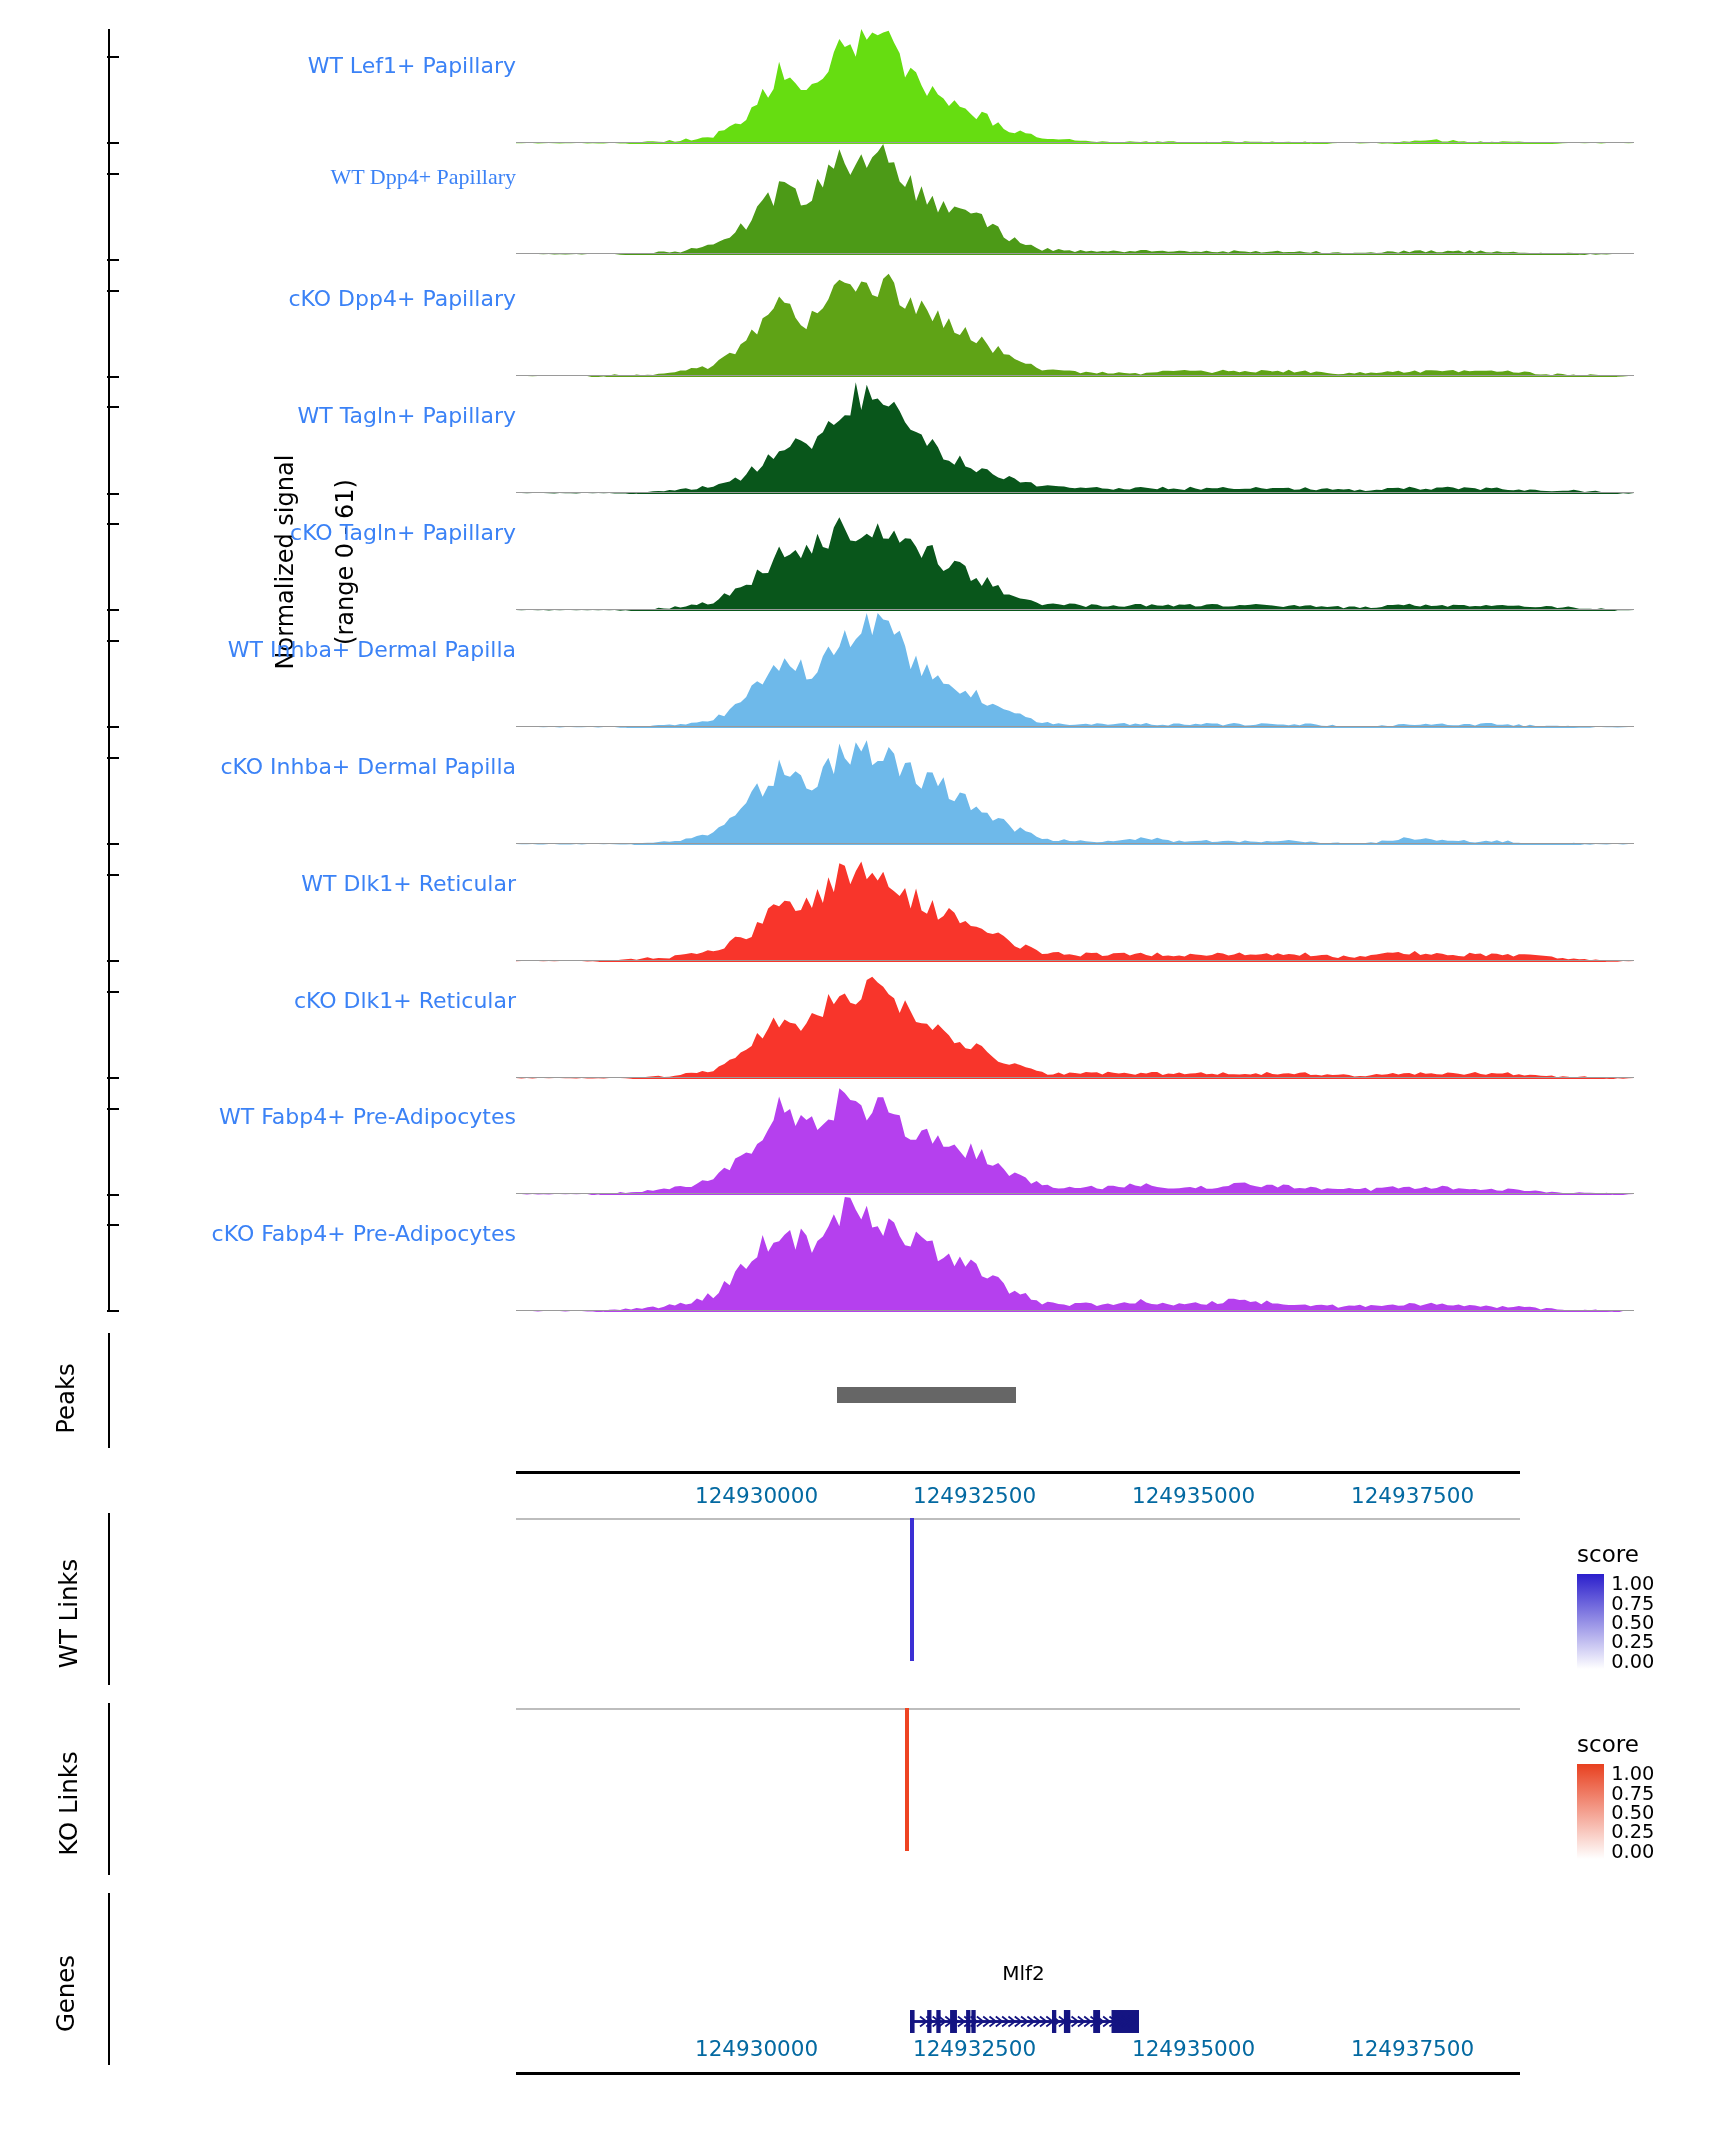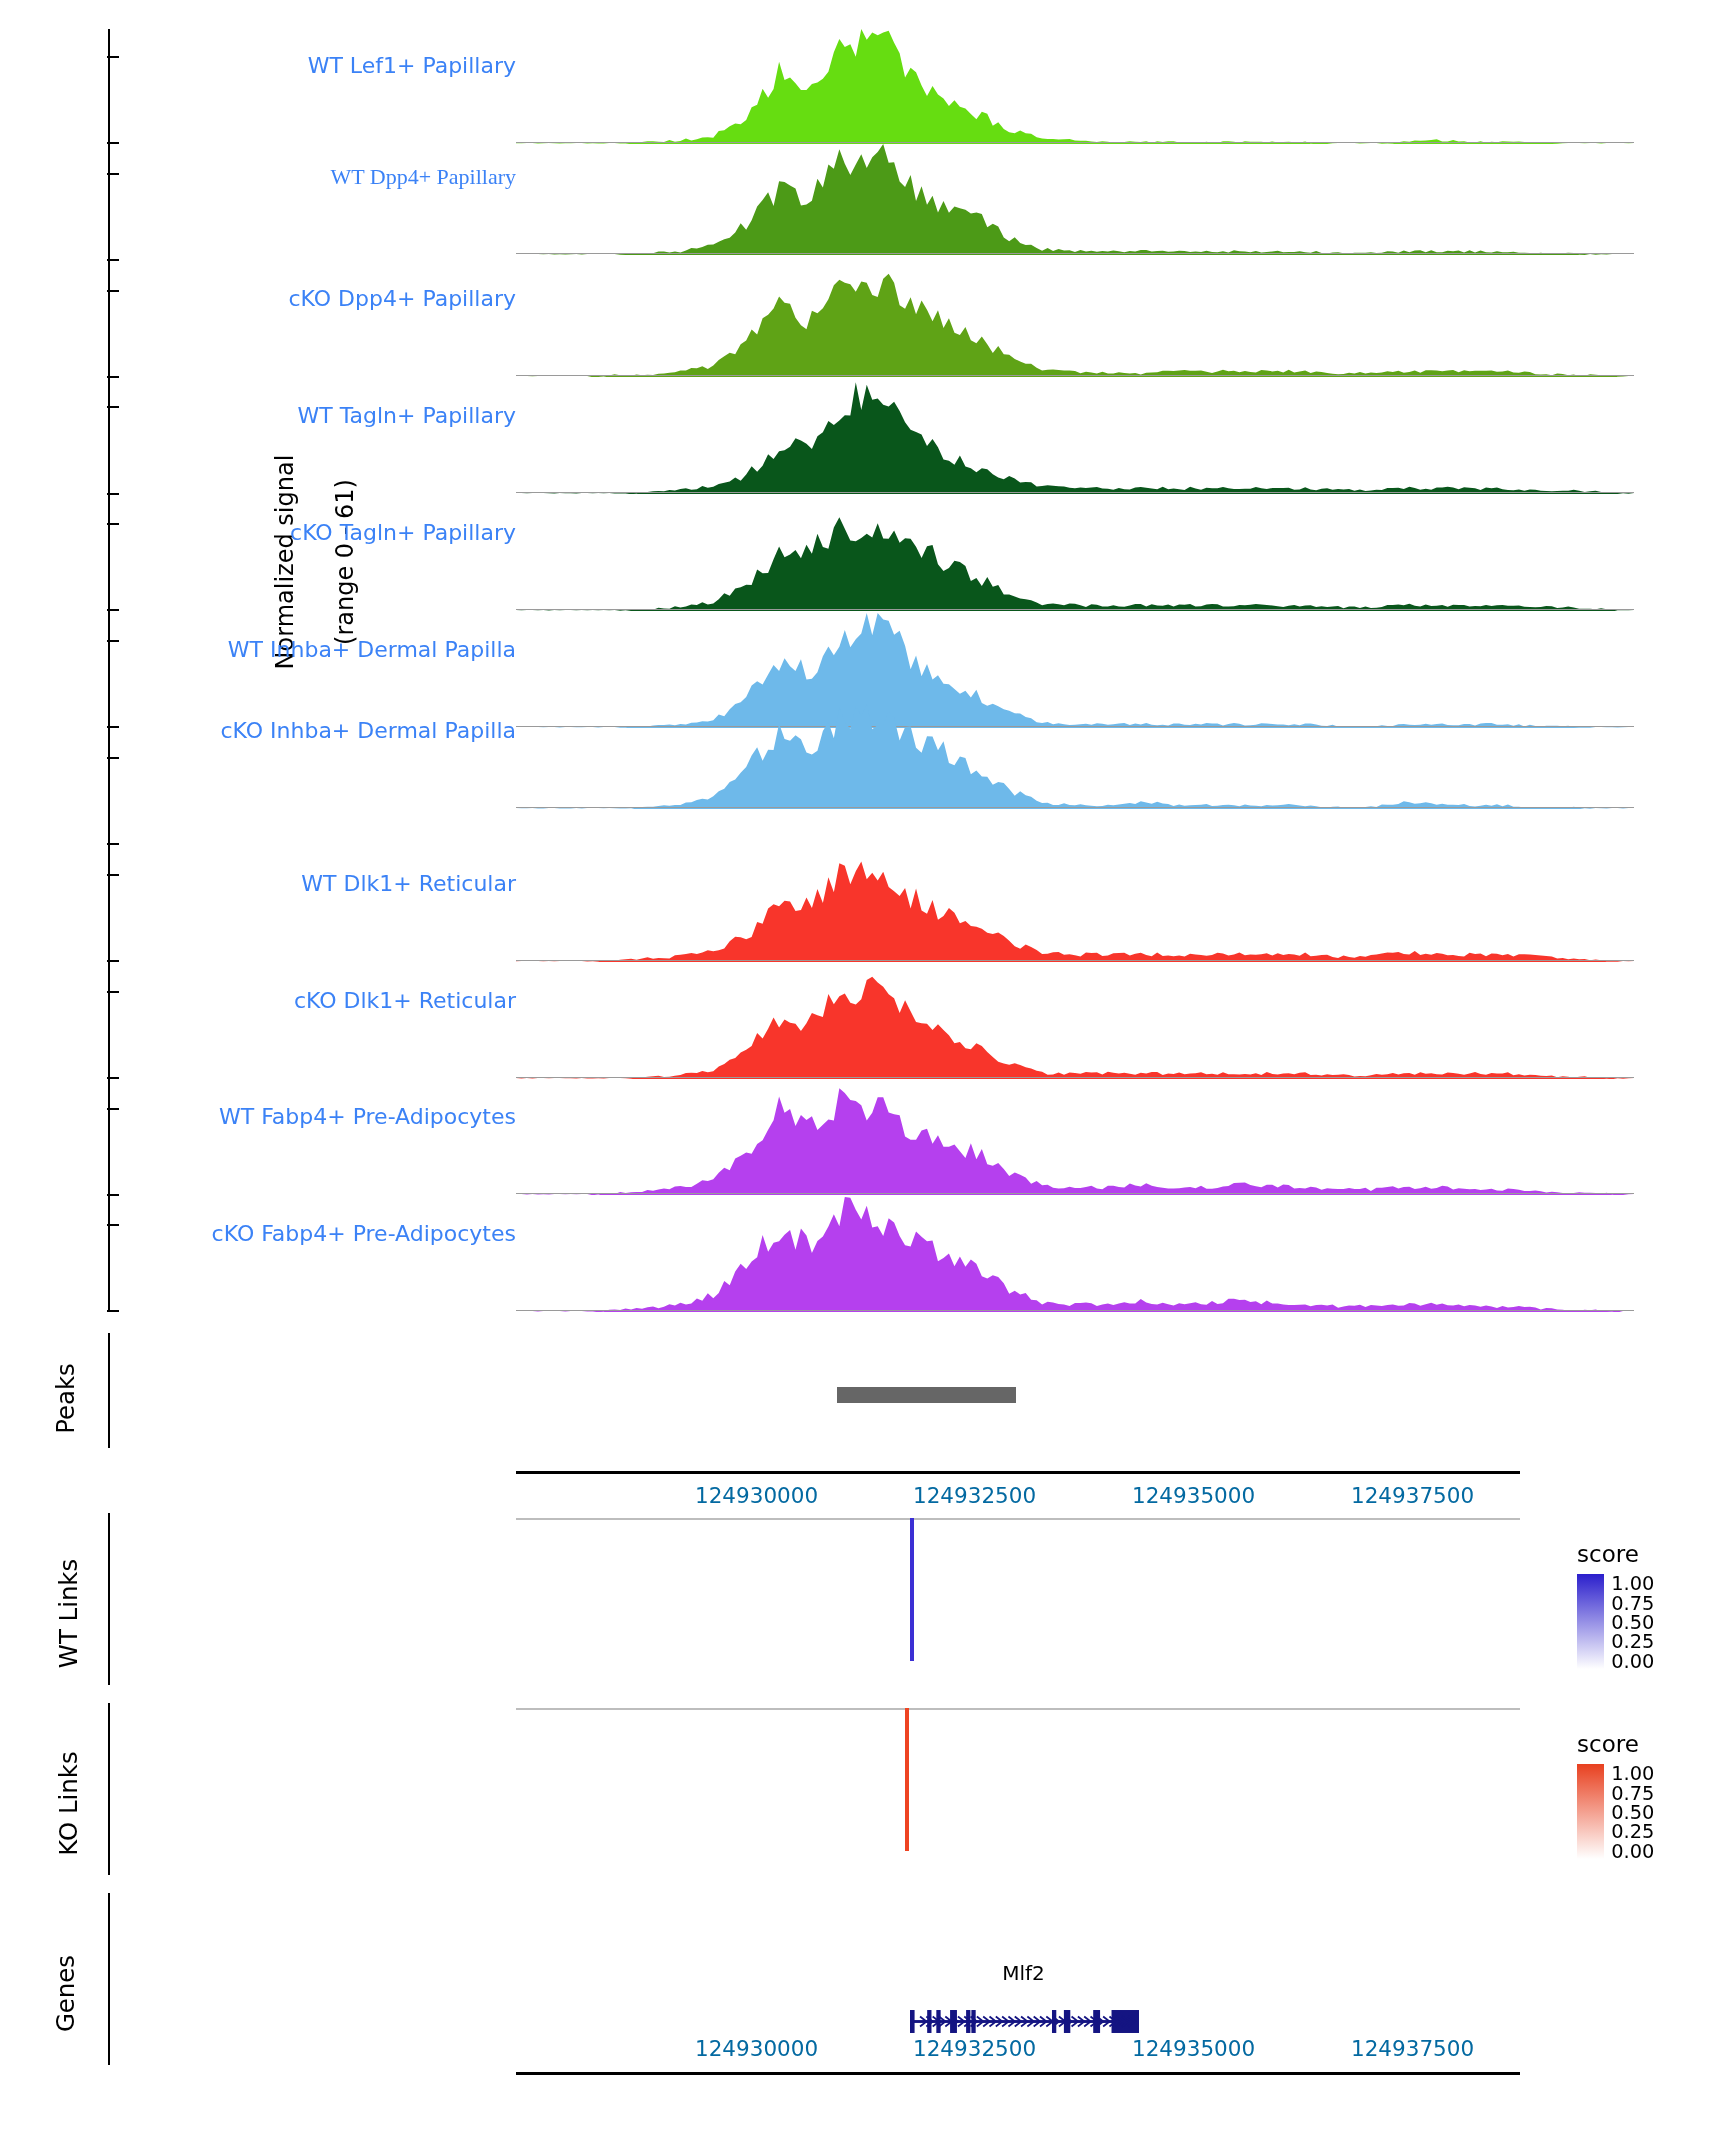--- a/index.html
+++ b/index.html
@@ -255,21 +255,21 @@
       </div>
       <div class="track" style="top: 613px;">
         <div class="track-label">WT Inhba+ Dermal Papilla</div>
         <div class="track-plot">
           <svg viewBox="0 0 1560 160" preserveAspectRatio="none">
             <path d="M0,160 L0.0,160.0 L7.6,160.0 L15.3,160.0 L22.9,160.0 L30.6,160.0 L38.2,159.5 L45.9,160.0 L53.5,160.0 L61.2,159.3 L68.8,160.0 L76.5,160.0 L84.1,159.7 L91.8,159.6 L99.4,160.0 L107.1,160.0 L114.7,159.4 L122.4,159.9 L130.0,160.0 L137.6,160.0 L145.3,159.1 L152.9,159.0 L160.6,158.0 L168.2,157.2 L175.9,158.6 L183.5,157.8 L191.2,156.6 L198.8,155.9 L206.5,155.7 L214.1,155.2 L221.8,156.0 L229.4,154.5 L237.1,155.3 L244.7,152.8 L252.4,152.4 L260.0,150.7 L267.6,151.1 L275.3,149.1 L282.9,141.3 L290.6,143.7 L298.2,133.8 L305.9,126.7 L313.5,124.0 L321.2,116.7 L328.8,100.9 L336.5,94.8 L344.1,99.6 L351.8,85.4 L359.4,72.3 L367.1,80.7 L374.7,62.8 L382.4,74.1 L390.0,80.7 L397.6,64.4 L405.3,92.5 L412.9,91.6 L420.6,82.6 L428.2,60.0 L435.9,46.5 L443.5,58.9 L451.2,47.1 L458.8,23.6 L466.5,47.8 L474.1,36.6 L481.8,28.5 L489.4,0.0 L497.1,30.9 L504.7,0.0 L512.4,9.0 L520.0,10.9 L527.6,30.2 L535.3,24.6 L542.9,45.7 L550.6,78.4 L558.2,59.2 L565.9,87.9 L573.5,70.8 L581.2,92.6 L588.8,86.6 L596.5,98.5 L604.1,99.1 L611.8,105.7 L619.4,112.4 L627.1,108.1 L634.7,117.7 L642.4,106.9 L650.0,125.3 L657.6,129.0 L665.3,126.2 L672.9,129.7 L680.6,134.0 L688.2,136.0 L695.9,139.5 L703.5,139.8 L711.2,144.8 L718.8,146.5 L726.5,152.1 L734.1,153.0 L741.8,151.6 L749.4,154.7 L757.1,153.4 L764.7,154.7 L772.4,155.7 L780.0,155.4 L787.6,154.9 L795.3,154.0 L802.9,155.5 L810.6,153.5 L818.2,154.1 L825.9,155.5 L833.5,154.9 L841.2,153.7 L848.8,153.0 L856.5,155.9 L864.1,153.9 L871.8,155.1 L879.4,153.2 L887.1,155.6 L894.7,156.0 L902.4,155.5 L910.0,156.4 L917.6,153.6 L925.3,153.9 L932.9,155.4 L940.6,155.8 L948.2,154.0 L955.9,155.2 L963.5,153.1 L971.2,153.6 L978.8,153.6 L986.5,156.5 L994.1,154.3 L1001.8,153.2 L1009.4,154.2 L1017.1,156.4 L1024.7,156.0 L1032.4,155.6 L1040.0,153.4 L1047.6,153.9 L1055.3,154.4 L1062.9,155.1 L1070.6,155.3 L1078.2,156.3 L1085.9,154.7 L1093.5,156.2 L1101.2,153.7 L1108.8,153.9 L1116.5,155.3 L1124.1,156.8 L1131.8,157.2 L1139.4,155.6 L1147.1,158.4 L1154.7,157.2 L1162.4,158.6 L1170.0,158.0 L1177.6,158.4 L1185.3,157.3 L1192.9,158.4 L1200.6,157.6 L1208.2,156.3 L1215.9,157.2 L1223.5,157.1 L1231.2,154.9 L1238.8,154.6 L1246.5,155.5 L1254.1,155.9 L1261.8,155.6 L1269.4,154.1 L1277.1,155.5 L1284.7,154.5 L1292.4,153.6 L1300.0,155.8 L1307.6,156.2 L1315.3,156.0 L1322.9,154.6 L1330.6,154.5 L1338.2,156.4 L1345.9,153.8 L1353.5,153.1 L1361.2,153.1 L1368.8,155.5 L1376.5,155.5 L1384.1,154.9 L1391.8,156.8 L1399.4,154.9 L1407.1,157.8 L1414.7,155.6 L1422.4,157.3 L1430.0,158.1 L1437.6,156.9 L1445.3,156.7 L1452.9,156.9 L1460.6,157.4 L1468.2,156.9 L1475.9,158.7 L1483.5,159.0 L1491.2,158.8 L1498.8,158.9 L1506.5,160.0 L1514.1,160.0 L1521.8,159.6 L1529.4,159.8 L1537.1,159.3 L1544.7,159.5 L1552.4,160.0 L1560.0,160.0 L1560,160 Z" fill="#6EB9EA" stroke="none"></path>
           </svg>
         </div>
         <div class="baseline"></div>
       </div>
-      <div class="track" style="top: 694px;">
+      <div class="track" style="top: 730px;">
         <div class="track-label">cKO Inhba+ Dermal Papilla</div>
         <div class="track-plot">
           <svg viewBox="0 0 1560 160" preserveAspectRatio="none">
             <path d="M0,160 L0.0,159.9 L7.6,159.7 L15.3,159.6 L22.9,160.0 L30.6,159.4 L38.2,159.4 L45.9,160.0 L53.5,160.0 L61.2,159.3 L68.8,159.3 L76.5,159.3 L84.1,160.0 L91.8,159.3 L99.4,160.0 L107.1,160.0 L114.7,160.0 L122.4,159.5 L130.0,160.0 L137.6,159.7 L145.3,159.3 L152.9,159.4 L160.6,159.7 L168.2,158.0 L175.9,157.3 L183.5,156.8 L191.2,156.8 L198.8,155.9 L206.5,154.7 L214.1,155.4 L221.8,154.4 L229.4,154.3 L237.1,151.0 L244.7,150.6 L252.4,147.4 L260.0,145.6 L267.6,146.8 L275.3,142.1 L282.9,135.3 L290.6,131.7 L298.2,122.6 L305.9,118.8 L313.5,109.5 L321.2,101.7 L328.8,85.4 L336.5,74.1 L344.1,92.9 L351.8,77.6 L359.4,77.9 L367.1,41.2 L374.7,62.7 L382.4,65.2 L390.0,57.4 L397.6,63.0 L405.3,81.4 L412.9,84.0 L420.6,79.0 L428.2,51.4 L435.9,38.5 L443.5,61.4 L451.2,18.9 L458.8,39.4 L466.5,48.3 L474.1,17.1 L481.8,30.0 L489.4,14.1 L497.1,49.1 L504.7,43.3 L512.4,43.1 L520.0,23.7 L527.6,33.0 L535.3,64.7 L542.9,45.8 L550.6,44.9 L558.2,74.8 L565.9,81.9 L573.5,58.7 L581.2,59.1 L588.8,78.3 L596.5,65.7 L604.1,95.9 L611.8,99.1 L619.4,86.9 L627.1,89.2 L634.7,111.7 L642.4,106.3 L650.0,114.9 L657.6,115.1 L665.3,126.3 L672.9,122.6 L680.6,123.9 L688.2,132.1 L695.9,141.6 L703.5,135.4 L711.2,141.0 L718.8,143.0 L726.5,148.4 L734.1,151.5 L741.8,151.3 L749.4,154.6 L757.1,154.6 L764.7,152.1 L772.4,154.6 L780.0,154.7 L787.6,153.5 L795.3,154.9 L802.9,155.5 L810.6,156.3 L818.2,155.9 L825.9,154.2 L833.5,154.7 L841.2,153.8 L848.8,152.6 L856.5,151.6 L864.1,152.9 L871.8,149.3 L879.4,150.9 L887.1,152.6 L894.7,150.0 L902.4,152.2 L910.0,152.9 L917.6,155.8 L925.3,153.9 L932.9,155.6 L940.6,154.7 L948.2,154.3 L955.9,154.0 L963.5,153.0 L971.2,155.8 L978.8,155.5 L986.5,154.3 L994.1,154.1 L1001.8,154.7 L1009.4,156.2 L1017.1,153.8 L1024.7,155.1 L1032.4,155.5 L1040.0,156.1 L1047.6,154.5 L1055.3,155.0 L1062.9,154.8 L1070.6,154.0 L1078.2,153.1 L1085.9,154.0 L1093.5,155.0 L1101.2,156.3 L1108.8,155.0 L1116.5,156.1 L1124.1,157.4 L1131.8,157.8 L1139.4,156.7 L1147.1,156.4 L1154.7,158.4 L1162.4,157.2 L1170.0,158.2 L1177.6,157.7 L1185.3,157.3 L1192.9,156.1 L1200.6,157.3 L1208.2,153.6 L1215.9,154.0 L1223.5,154.1 L1231.2,152.9 L1238.8,149.2 L1246.5,150.6 L1254.1,152.7 L1261.8,151.9 L1269.4,150.6 L1277.1,152.1 L1284.7,154.0 L1292.4,152.8 L1300.0,154.0 L1307.6,154.1 L1315.3,154.5 L1322.9,153.0 L1330.6,155.7 L1338.2,156.5 L1345.9,155.4 L1353.5,154.0 L1361.2,155.5 L1368.8,153.3 L1376.5,156.2 L1384.1,153.9 L1391.8,156.9 L1399.4,156.7 L1407.1,157.8 L1414.7,157.9 L1422.4,158.0 L1430.0,158.1 L1437.6,157.2 L1445.3,158.1 L1452.9,158.0 L1460.6,157.8 L1468.2,158.3 L1475.9,156.8 L1483.5,158.3 L1491.2,159.5 L1498.8,159.0 L1506.5,160.0 L1514.1,159.5 L1521.8,159.4 L1529.4,160.0 L1537.1,160.0 L1544.7,159.3 L1552.4,160.0 L1560.0,160.0 L1560,160 Z" fill="#6EB9EA" stroke="none"></path>
           </svg>
         </div>
         <div class="baseline"></div>
       </div>
       <div class="track" style="top: 847px;">
         <div class="track-label">WT Dlk1+ Reticular</div>

